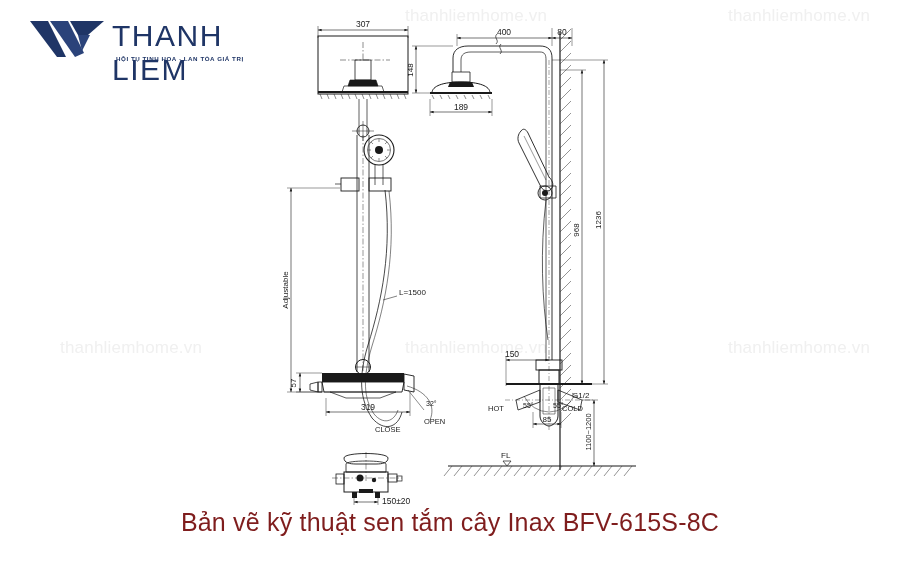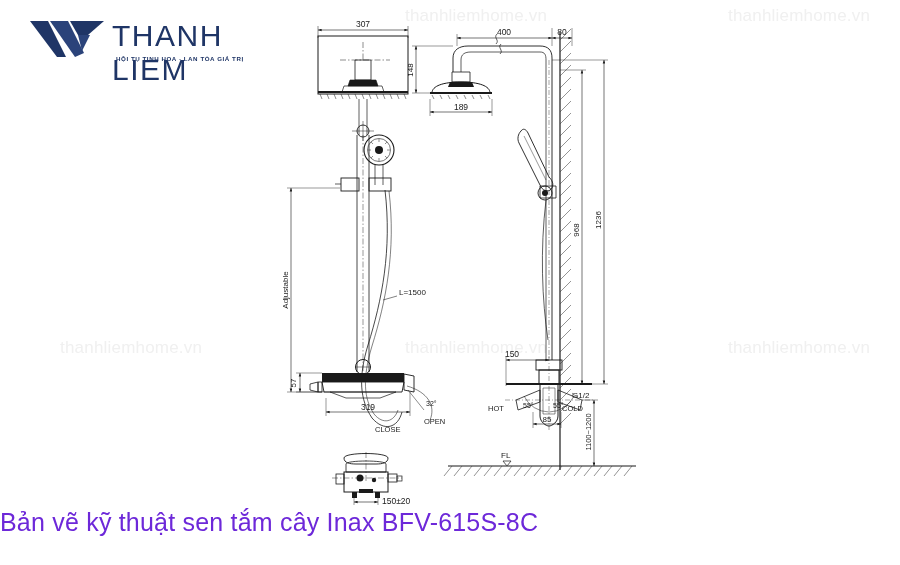--- a/index.html
+++ b/index.html
@@ -32,22 +32,22 @@
     position:absolute;left:88px;top:40px;
     font-size:6.2px;letter-spacing:.55px;color:#1f3566;font-weight:700;
     white-space:nowrap;
   }
 
   
   .drawing{position:absolute;left:0;top:0;width:900px;height:510px;}
 
   
   .caption{
-    position:absolute;left:0;top:508px;width:900px;
-    font-size:25px;color:#6d28d9;font-weight:400;letter-spacing:.2px;
+    position:absolute;left:0;top:508px;width:900px;text-align:center;
+    font-size:25px;color:#7f1d1d;font-weight:400;letter-spacing:.2px;
   }
 </style>
 </head>
 <body>
 
 <div class="page">
 
   <div class="wm wm-d">thanhliemhome.vn</div>
   <div class="wm wm-e">thanhliemhome.vn</div>
   <div class="wm wm-a">thanhliemhome.vn</div>

